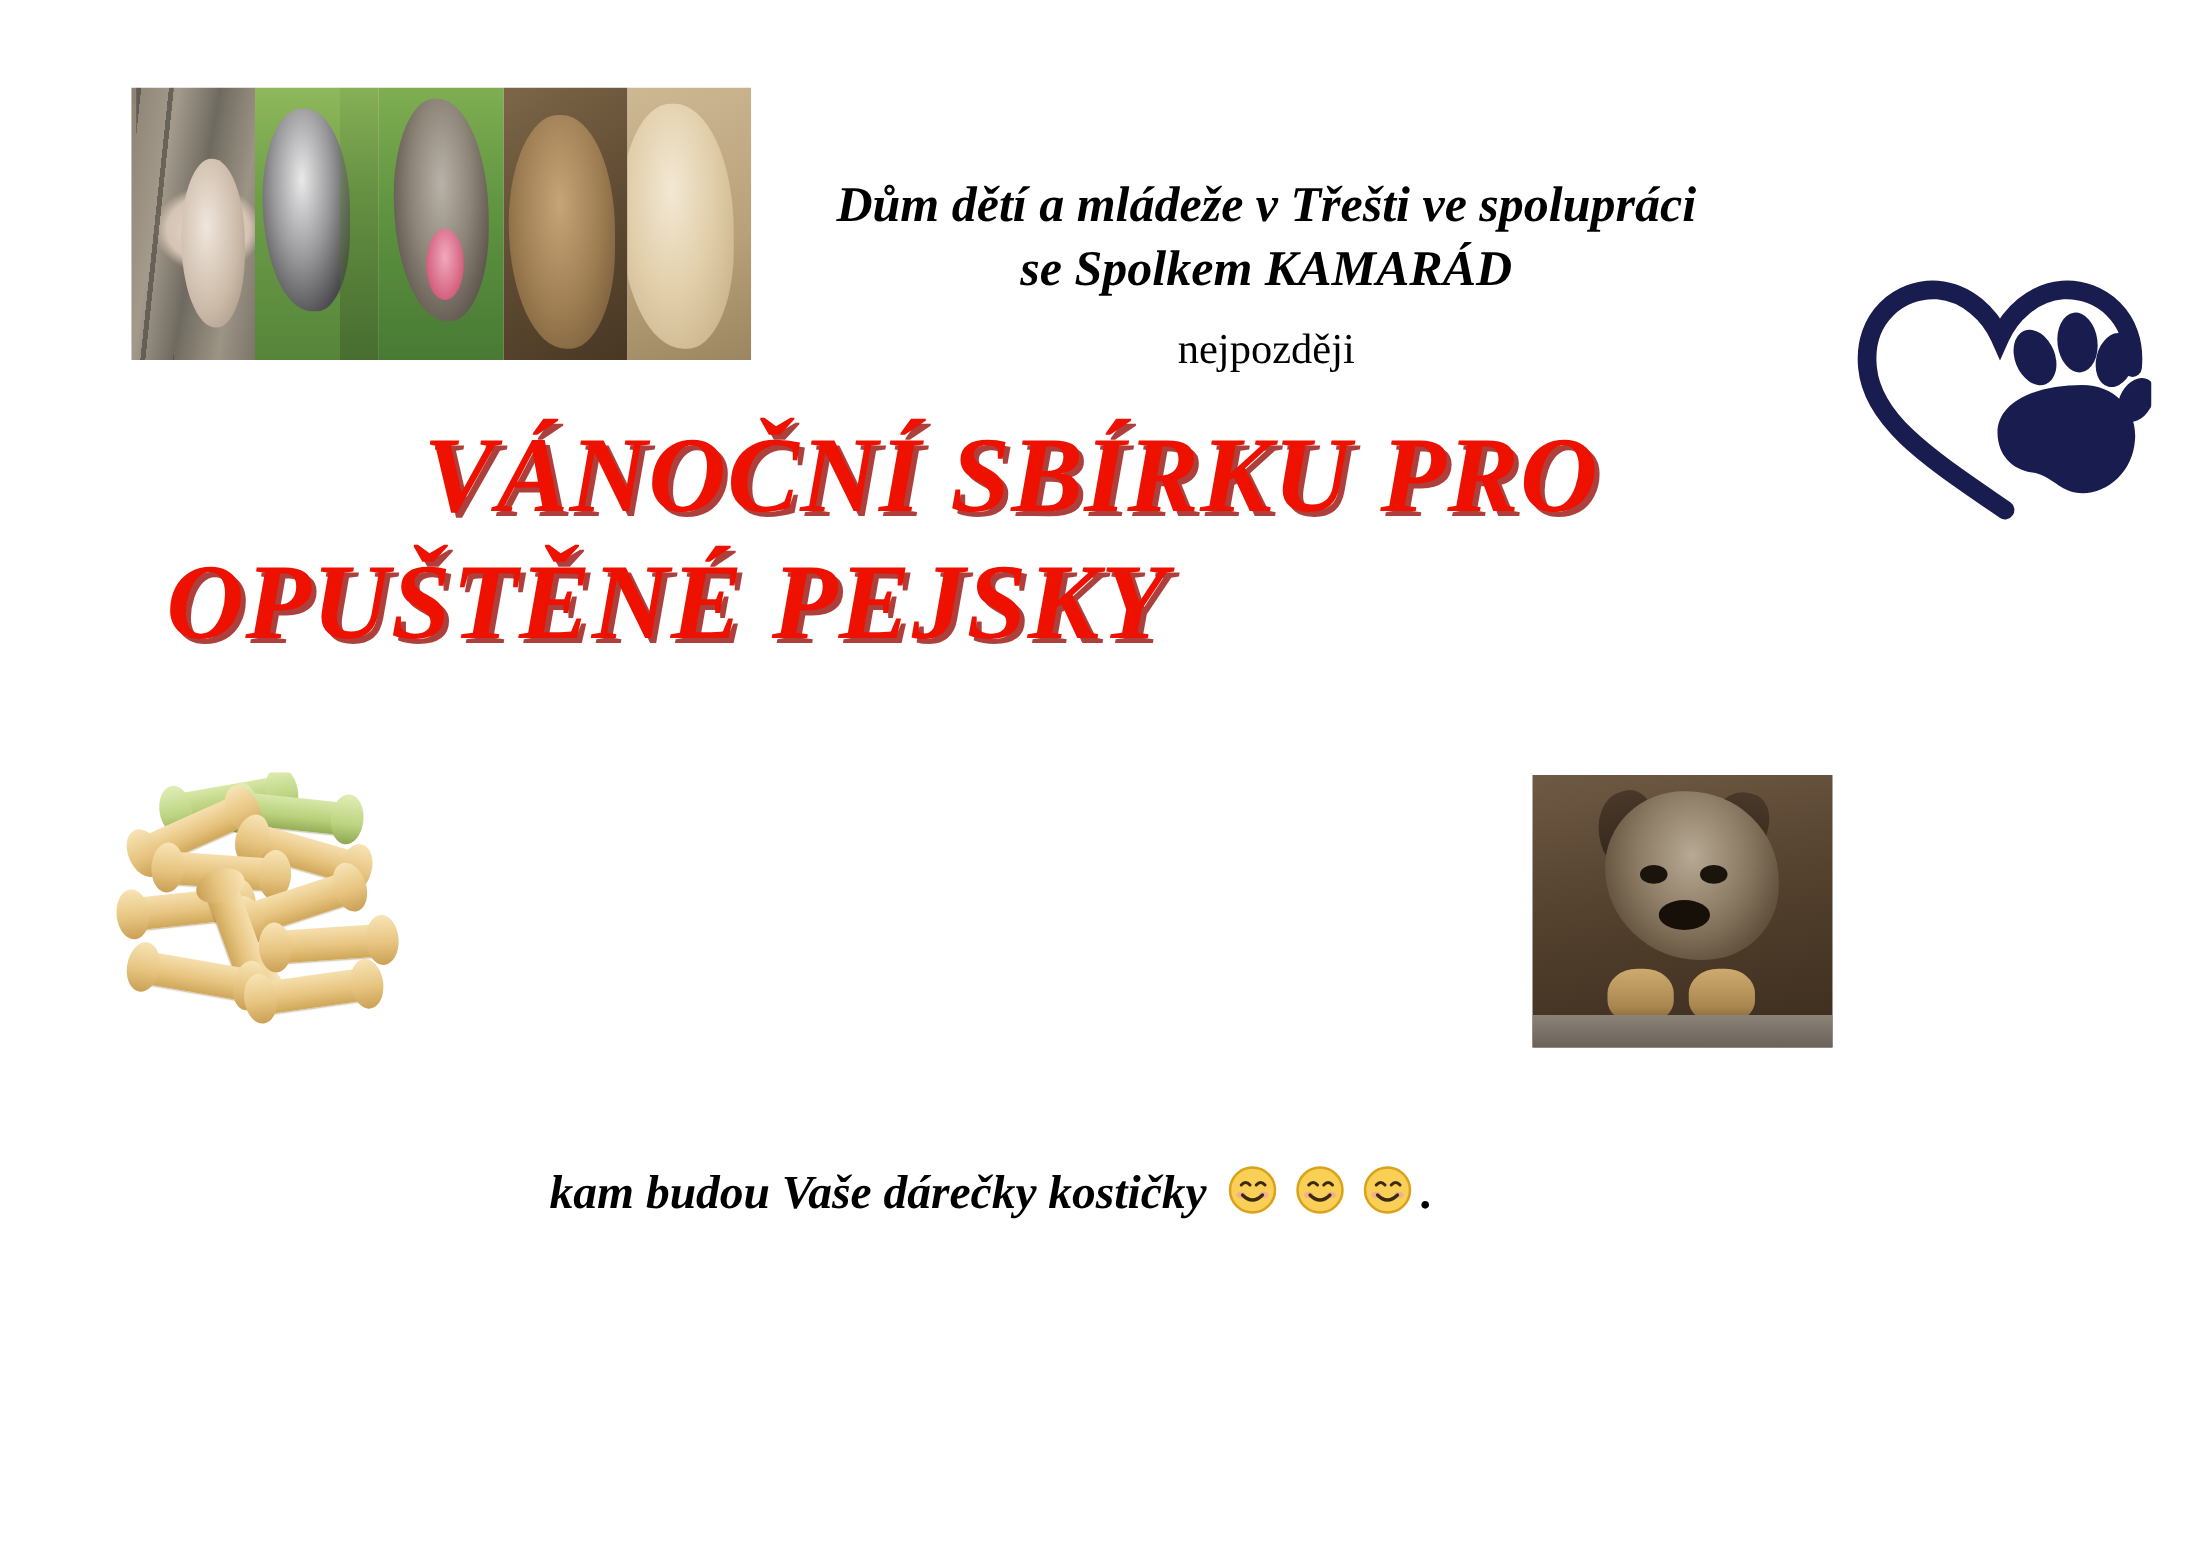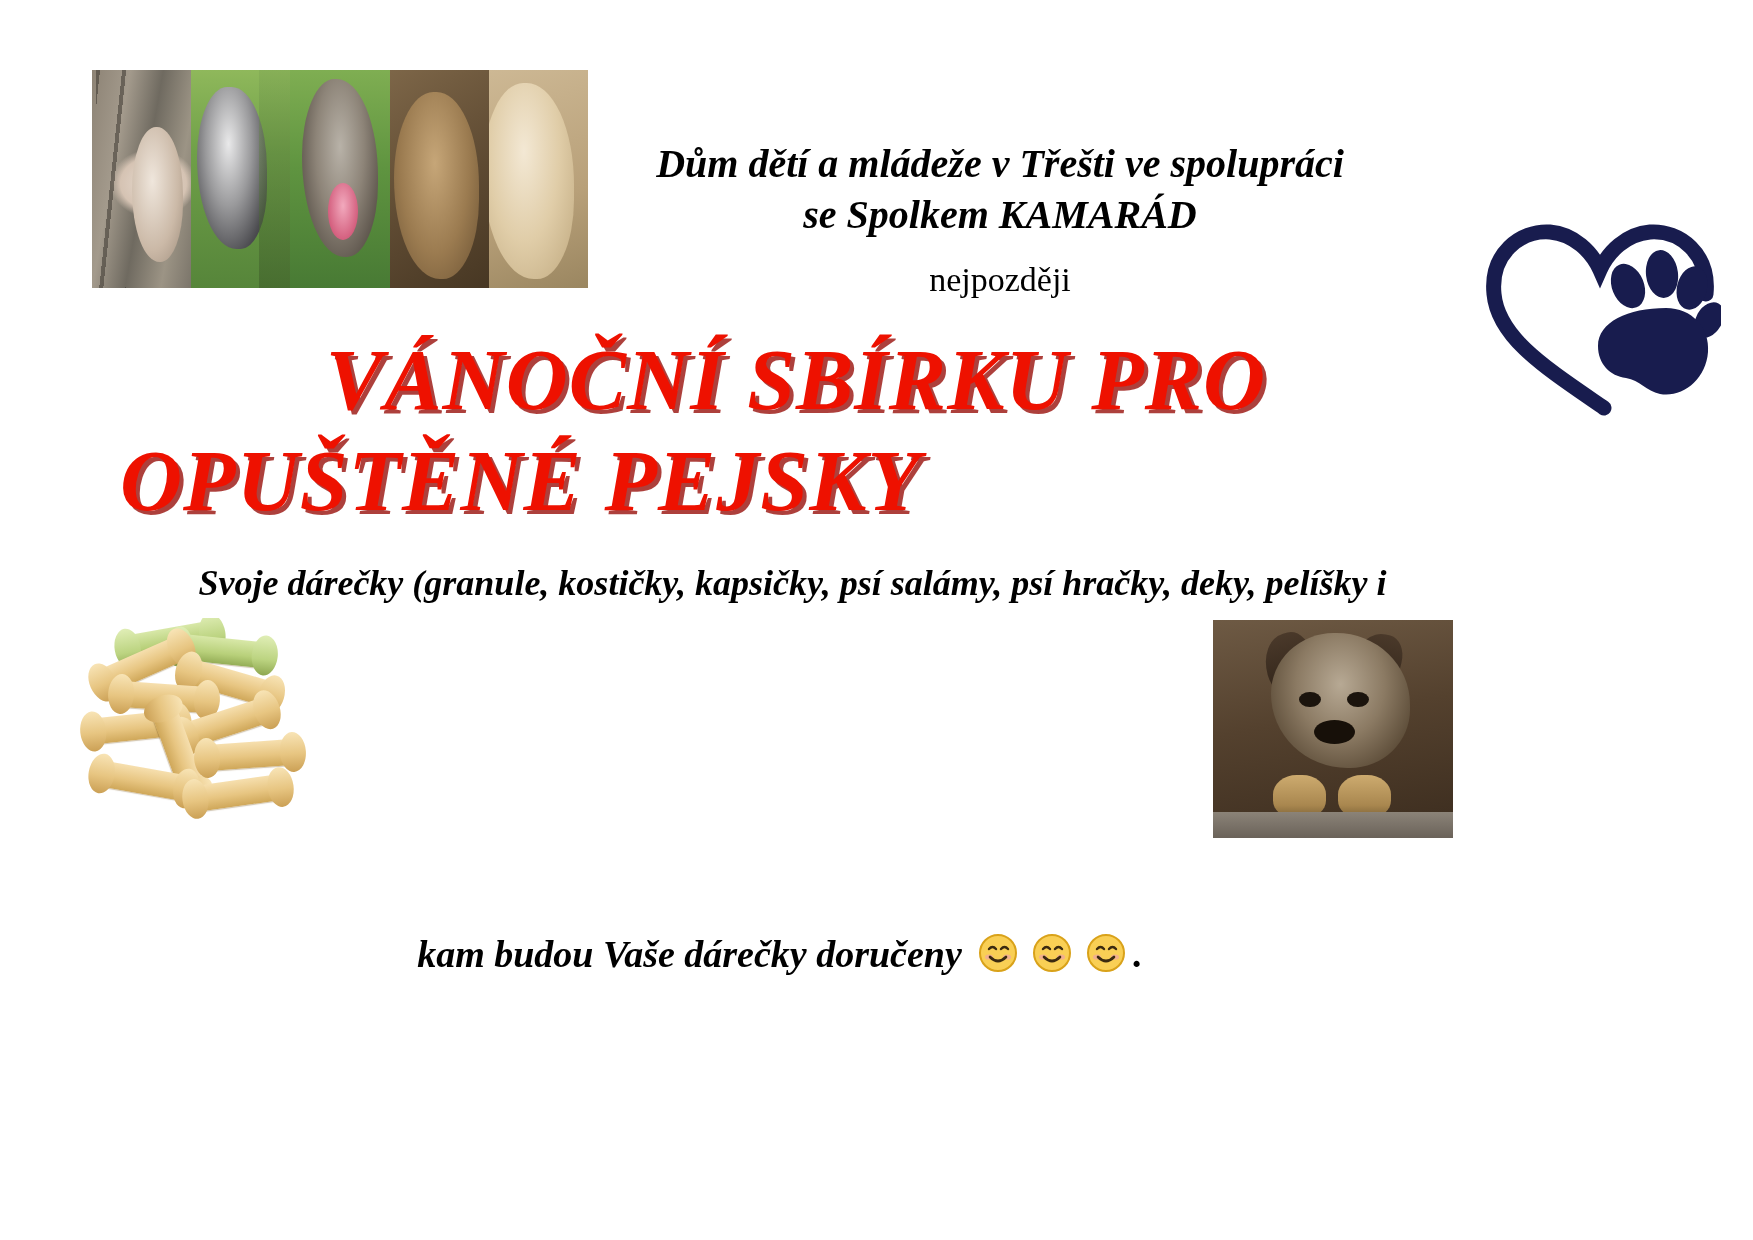--- a/index.html
+++ b/index.html
@@ -13,20 +13,21 @@
     position: relative;
     overflow: hidden;
     font-family: "Liberation Serif", "DejaVu Serif", serif;
     color: #000000;
   }
 
   .poster {
     position: absolute;
     inset: 0;
     background: #ffffff;
+    margin-left: 13px;
   }
 
   
   .collage {
     position: absolute;
     left: 92px;
     top: 70px;
     width: 496px;
     height: 218px;
     overflow: hidden;
@@ -335,21 +336,20 @@
       </g>
     </svg>
   </div>
 
   <div class="title">
     <span class="t1">VÁNOČNÍ SBÍRKU PRO</span>
     <span class="t2">OPUŠTĚNÉ PEJSKY</span>
   </div>
 
   <div class="body-para">
-    <span class="ln ln1">Svoje dárečky (granule, kostičky, kapsičky, psí salámy, psí hračky, deky, pelíšky i</span>
   </div>
 
 
 
   <div class="bones">
     <div class="bone green" style="left:44px; top:10px; transform:rotate(-10deg);"></div>
     <div class="bone green" style="left:96px; top:20px; transform:rotate(6deg);"></div>
     <div class="bone" style="left:16px; top:34px; transform:rotate(-24deg);"></div>
     <div class="bone" style="left:104px; top:52px; transform:rotate(16deg);"></div>
     <div class="bone" style="left:38px; top:66px; transform:rotate(4deg);"></div>
@@ -367,21 +367,21 @@
     <div class="head"></div>
     <div class="eye-l"></div>
     <div class="eye-r"></div>
     <div class="snout"></div>
     <div class="paw-a"></div>
     <div class="paw-b"></div>
     <div class="ledge"></div>
   </div>
 
   <div class="thanks">
-    <span class="ln"><span>kam budou Vaše dárečky doručeny </span><span class="smiley"><svg viewBox="0 0 40 40" xmlns="http://www.w3.org/2000/svg">
+    <span class="ln"><span>kam budou Vaše dárečky kostičky </span><span class="smiley"><svg viewBox="0 0 40 40" xmlns="http://www.w3.org/2000/svg">
             <circle cx="20" cy="20" r="18" fill="#f9cf55" stroke="#d9a21a" stroke-width="2"></circle>
             <ellipse cx="11" cy="24" rx="4" ry="2.6" fill="#f0a6a0" opacity=".75"></ellipse>
             <ellipse cx="29" cy="24" rx="4" ry="2.6" fill="#f0a6a0" opacity=".75"></ellipse>
             <path d="M11 16 q3.5 -4 7 0" fill="none" stroke="#3b2a10" stroke-width="2.4" stroke-linecap="round"></path>
             <path d="M23 16 q3.5 -4 7 0" fill="none" stroke="#3b2a10" stroke-width="2.4" stroke-linecap="round"></path>
             <path d="M12 24 q8 8 16 0" fill="none" stroke="#3b2a10" stroke-width="2.6" stroke-linecap="round"></path>
           </svg></span><span class="smiley"><svg viewBox="0 0 40 40" xmlns="http://www.w3.org/2000/svg">
             <circle cx="20" cy="20" r="18" fill="#f9cf55" stroke="#d9a21a" stroke-width="2"></circle>
             <ellipse cx="11" cy="24" rx="4" ry="2.6" fill="#f0a6a0" opacity=".75"></ellipse>
             <ellipse cx="29" cy="24" rx="4" ry="2.6" fill="#f0a6a0" opacity=".75"></ellipse>

